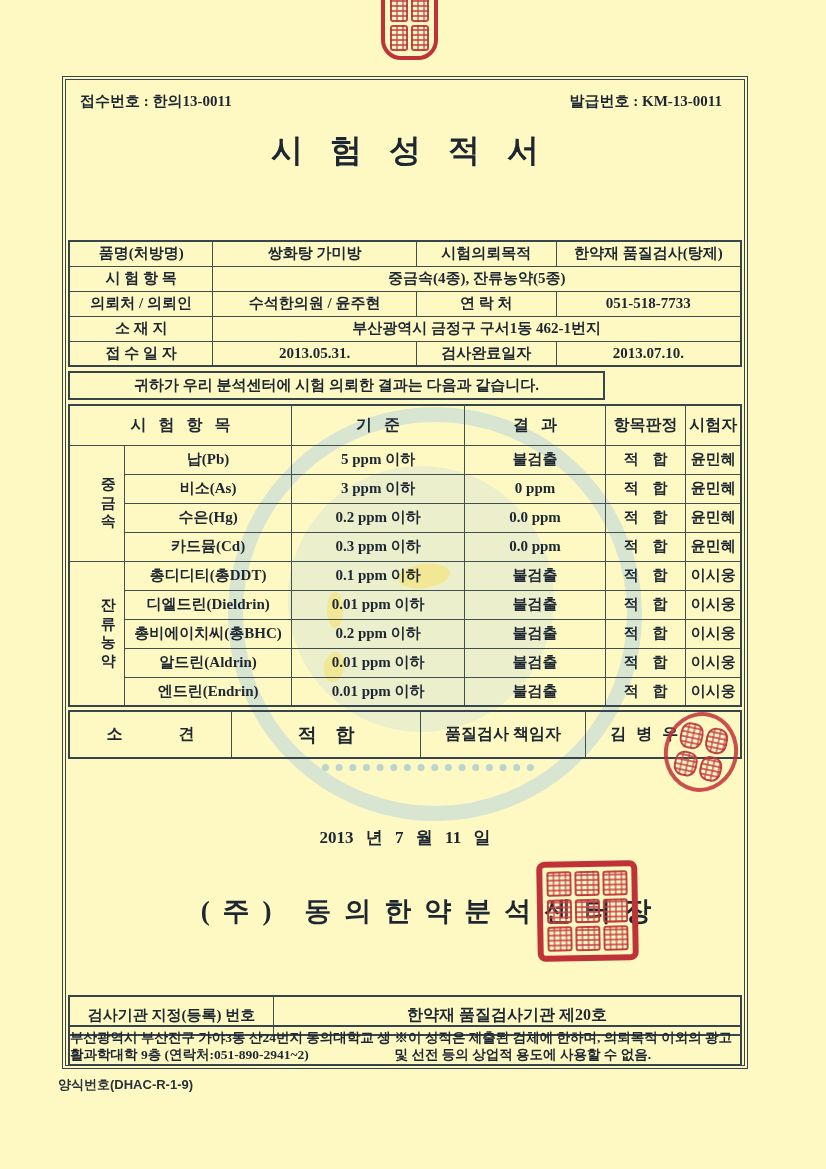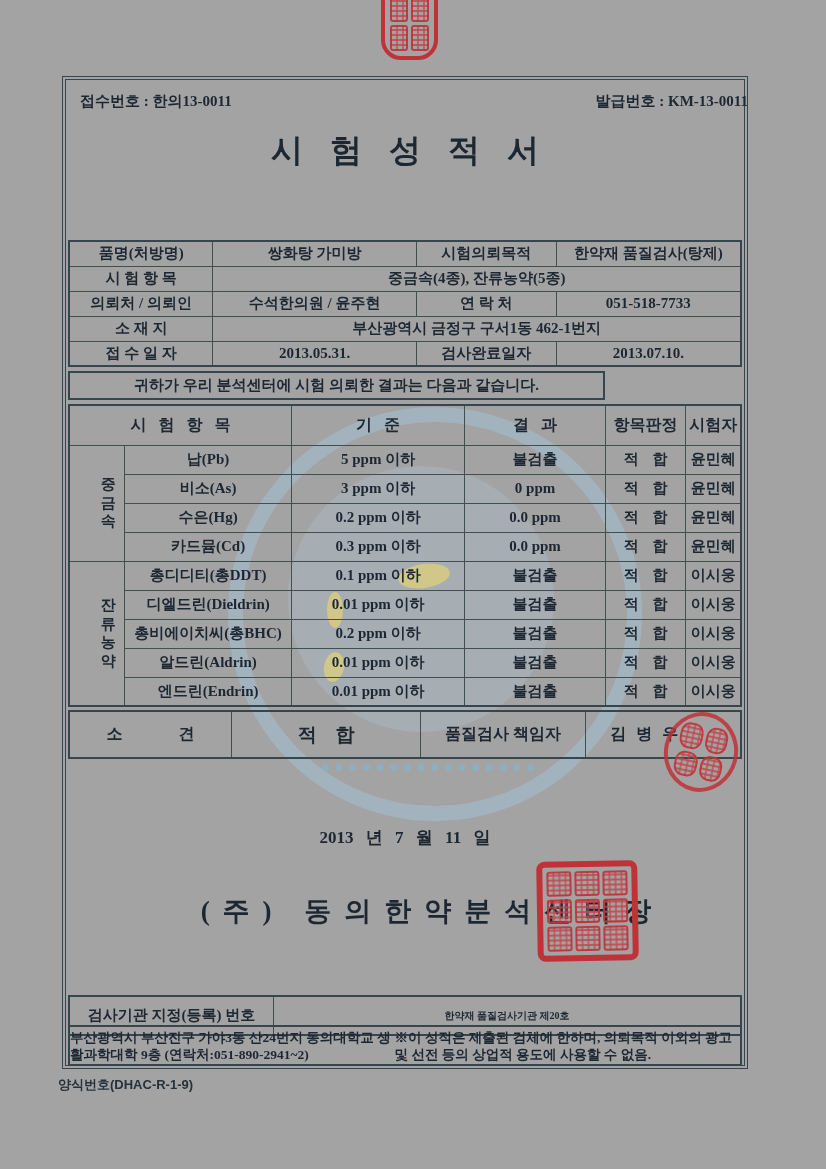--- a/index.html
+++ b/index.html
@@ -1,38 +1,38 @@
 <!DOCTYPE html>
 <html><head>
 <meta charset="utf-8">
 <style>
   html,body{margin:0;padding:0;background:#ffffff;}
   .sheet{
     position:relative;width:826px;height:1169px;overflow:hidden;
-    background:#a3a3a3;color:#1d2732;
+    background:#fef9c3;color:#1d2732;
     font-family:"Liberation Serif","DejaVu Serif",serif;
   }
   
   .wm-ring{position:absolute;left:228px;top:407px;width:384px;height:384px;
     border-radius:50%;border:15px solid rgba(165,202,228,.42);z-index:0;}
   .wm-fill{position:absolute;left:288px;top:466px;width:266px;height:266px;
     border-radius:50%;background:rgba(176,210,234,.24);z-index:0;}
   .wm-band{position:absolute;left:322px;top:764px;width:212px;height:0;
     border-bottom:7px dotted rgba(128,184,214,.55);z-index:0;}
   .hl{position:absolute;background:rgba(250,224,92,.5);border-radius:50%;z-index:0;}
   .hl1{left:398px;top:564px;width:52px;height:24px;transform:rotate(-8deg);}
   .hl2{left:327px;top:592px;width:16px;height:36px;}
   .hl3{left:324px;top:652px;width:20px;height:30px;transform:rotate(10deg);}
   
   .page-border{position:absolute;left:62px;top:76px;width:686px;height:993px;
     border:4px double #37464c;box-sizing:border-box;z-index:1;}
   
   .ref{position:absolute;top:92px;font-size:15px;font-weight:700;z-index:2;}
   .ref-left{left:80px;}
-  .ref-right{right:78px;text-align:center;}
+  .ref-right{right:104px;text-align:center;}
   .title{position:absolute;left:62px;top:133px;width:686px;text-align:center;
     font-size:32px;font-weight:700;letter-spacing:27px;padding-left:27px;
     box-sizing:border-box;line-height:1.1;z-index:2;}
   .subtitle{position:absolute;left:62px;top:199px;width:686px;text-align:center;
     font-size:18px;font-weight:700;z-index:2;}
   
   table{border-collapse:collapse;table-layout:fixed;position:absolute;z-index:2;}
   td{border:1px solid #41504f;text-align:center;vertical-align:middle;
      padding:0 2px;font-size:15px;font-weight:700;overflow:hidden;}
   .info,.results,.opinion,.registration{left:68px;width:674px;border:2px solid #37464c;}
@@ -50,21 +50,21 @@
   .c-judge{word-spacing:10px;}
   .pre{white-space:pre-line;line-height:1.25;padding-left:24px;}
   .opinion{top:710px;}
   .opinion tr{height:47px;}
   .op-label{word-spacing:52px;font-size:16px;}
   .op-value{font-size:19px;word-spacing:14px;}
   .op-mgr{font-size:16px;}
   .op-name{text-align:left;padding-left:24px;font-size:16px;word-spacing:6px;}
   .registration{top:995px;}
   .registration tr{height:39px;}
-  .reg-value{font-size:10px;}
+  .reg-value{font-size:16px;}
   .footer-box{position:absolute;left:68px;top:1025px;width:674px;height:41px;
     border:2px solid #37464c;box-sizing:border-box;z-index:2;
     display:flex;flex-direction:row;align-items:center;justify-content:center;
     gap:1px;font-size:13.5px;font-weight:700;line-height:17px;}
   
   .date-line{position:absolute;left:62px;top:826px;width:686px;text-align:center;
     font-size:17px;font-weight:700;word-spacing:8px;z-index:2;}
   .issuer-line{position:absolute;left:62px;top:893px;width:686px;text-align:center;
     font-size:27px;font-weight:700;letter-spacing:13px;padding-left:55px;
     box-sizing:border-box;z-index:2;}

